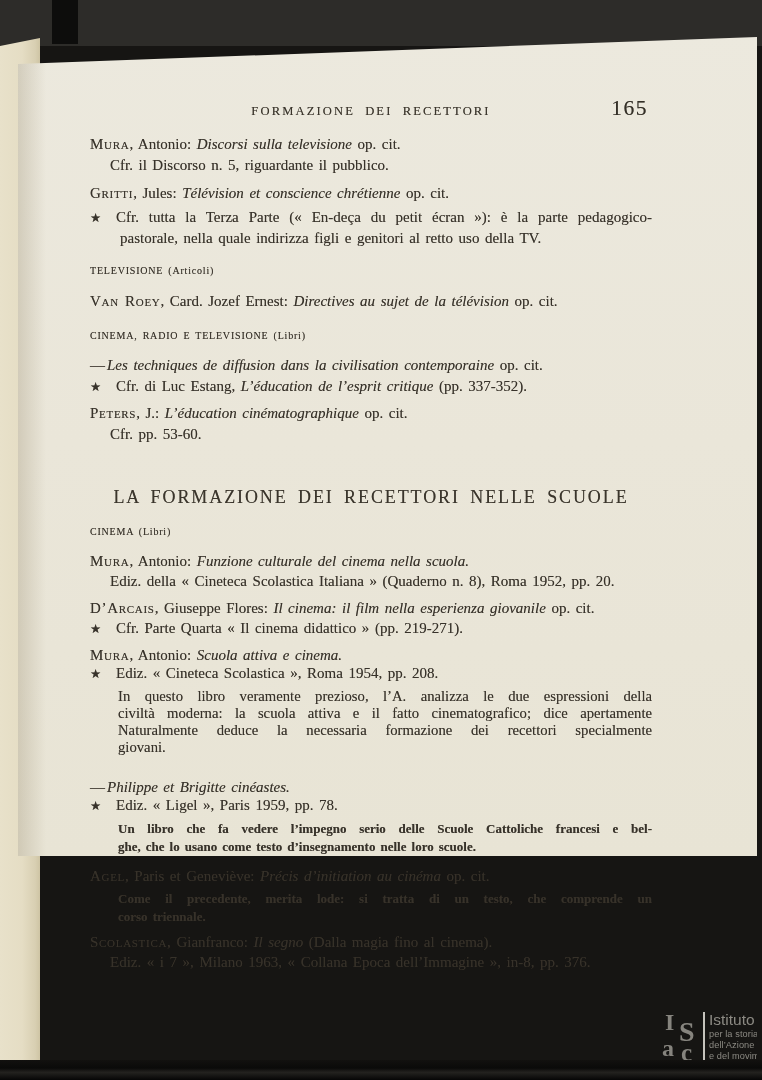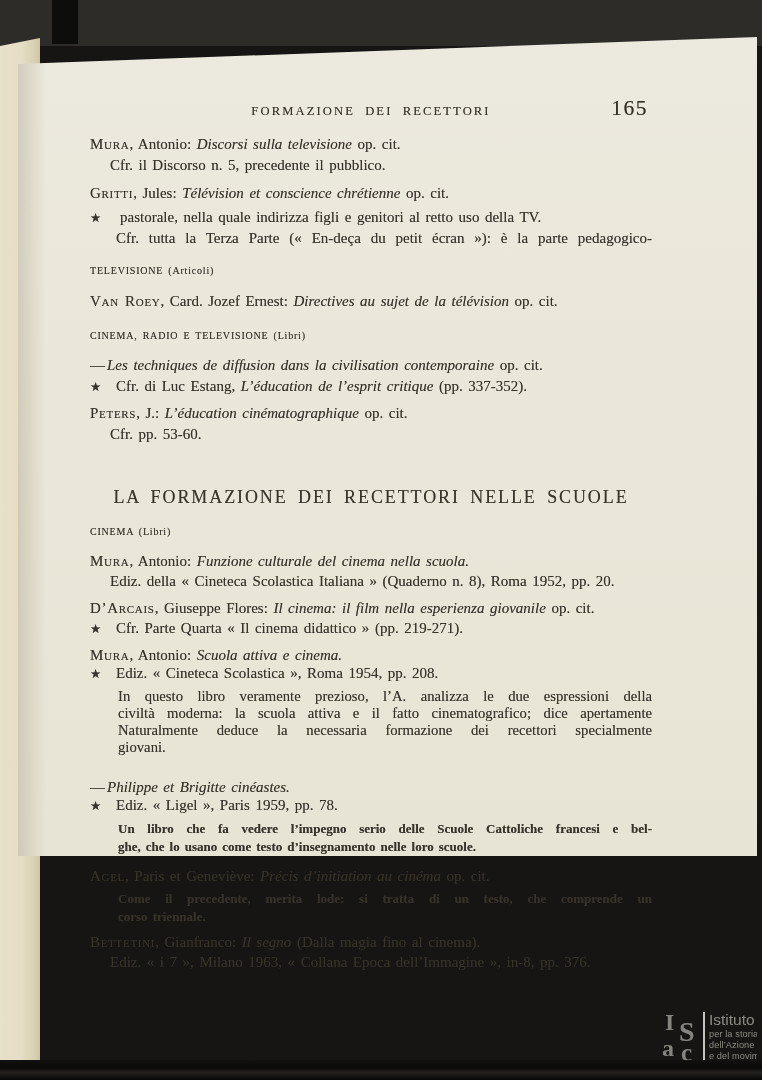--- a/index.html
+++ b/index.html
@@ -72,27 +72,27 @@
     <div class="fold"></div>
 
     <div class="content">
 
       <div class="abs" style="top:76px;left:0;width:562px;">
         <div class="runhead">FORMAZIONE DEI RECETTORI</div>
         <div class="pagenum abs" style="top:-8px;right:4px;">165</div>
       </div>
 
       <div class="abs nw" style="top:108px;left:0;"><span class="sc">Mura</span><span>, Antonio: </span><i>Discorsi sulla televisione</i><span> op. cit.</span></div>
-      <div class="abs nw note" style="top:129px;left:0;">Cfr. il Discorso n. 5, precedente il pubblico.</div>
+      <div class="abs nw note" style="top:129px;left:0;">Cfr. il Discorso n. 5, riguardante il pubblico.</div>
 
       <div class="abs nw" style="top:157px;left:0;"><span class="sc">Gritti</span><span>, Jules: </span><i>Télévision et conscience chrétienne</i><span> op. cit.</span></div>
       <div class="abs spara" style="top:179px;left:0;width:562px;">
         <span class="star-glyph star-abs">★</span>
+        <div class="ln jp">Cfr. tutta la Terza Parte (« En-deça du petit écran »): è la parte pedagogico-</div>
         <div class="ln" style="margin-left:30px;">pastorale, nella quale indirizza figli e genitori al retto uso della TV.</div>
-        <div class="ln jp">Cfr. tutta la Terza Parte (« En-deça du petit écran »): è la parte pedagogico-</div>
       </div>
 
       <div class="abs nw sect" style="top:237px;left:0;">TELEVISIONE (Articoli)</div>
 
       <div class="abs nw" style="top:265px;left:0;"><span class="sc">Van Roey</span><span>, Card. Jozef Ernest: </span><i>Directives au sujet de la télévision</i><span> op. cit.</span></div>
 
       <div class="abs nw sect" style="top:302px;left:0;">CINEMA, RADIO E TELEVISIONE (Libri)</div>
 
       <div class="abs nw" style="top:329px;left:0;"><span class="dash-glyph">—</span><i>Les techniques de diffusion dans la civilisation contemporaine</i><span> op. cit.</span></div>
       <div class="abs nw" style="top:350px;left:0;"><span class="star-glyph">★</span><span>Cfr. di Luc Estang, </span><i>L’éducation de l’esprit critique</i><span> (pp. 337-352).</span></div>
@@ -125,21 +125,21 @@
         <div class="ln jp">Un libro che fa vedere l’impegno serio delle Scuole Cattoliche francesi e bel-</div>
         <div class="ln">ghe, che lo usano come testo d’insegnamento nelle loro scuole.</div>
       </div>
 
       <div class="abs nw" style="top:840px;left:0;"><span class="sc">Agel</span><span>, Paris et Geneviève: </span><i>Précis d’initiation au cinéma</i><span> op. cit.</span></div>
       <div class="abs para2" style="top:862px;left:0;width:562px;">
         <div class="ln jp">Come il precedente, merita lode: si tratta di un testo, che comprende un</div>
         <div class="ln">corso triennale.</div>
       </div>
 
-      <div class="abs nw" style="top:906px;left:0;"><span class="sc">Bettetini</span><span>, Gianfranco: </span><i>Il segno</i><span> (Dalla magia fino al cinema).</span></div>
+      <div class="abs nw" style="top:906px;left:0;"><span class="sc">Scolastica</span><span>, Gianfranco: </span><i>Il segno</i><span> (Dalla magia fino al cinema).</span></div>
       <div class="abs nw note" style="top:926px;left:0;">Ediz. « i 7 », Milano 1963, « Collana Epoca dell’Immagine », in-8, pp. 376.</div>
 
     </div>
 
     <div class="wm">
       <div class="wm-letters">
         <span class="wl0">I</span>
         <span class="wl1">S</span>
         <span class="wl2">a</span>
         <span class="wl3">c</span>

